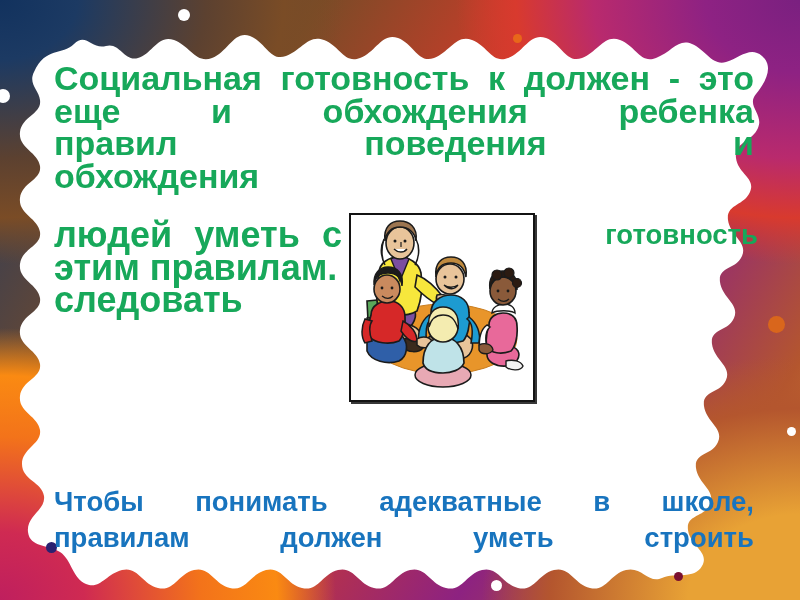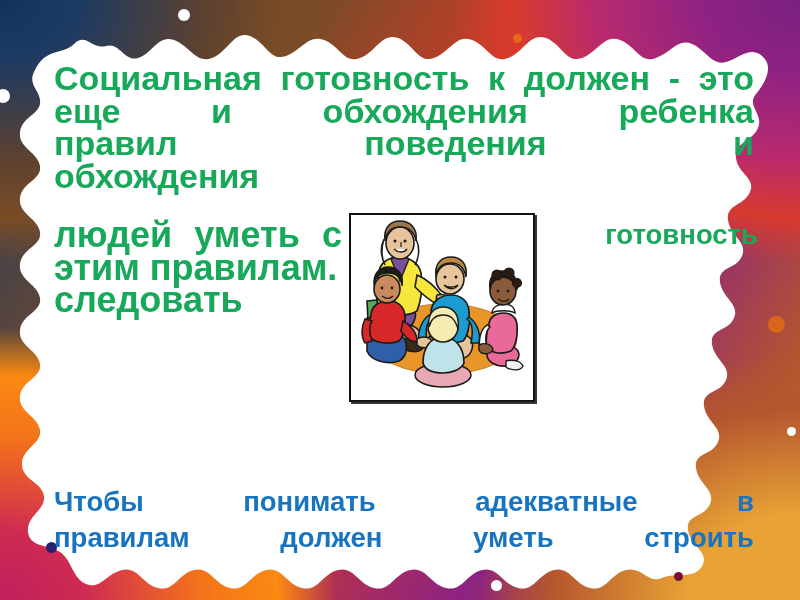--- a/index.html
+++ b/index.html
@@ -247,20 +247,21 @@
       <path d="M147 84 C151 87 155 87 158 84" stroke="#1b1b1b" stroke-width="1.3" fill="none"></path>
     </svg>
   </div>
 
   <div class="txt-bottom">
     <div class="ln just">
       <span>Чтобы</span>
       <span>понимать</span>
       <span>адекватные</span>
       <span>в</span>
+      <span>школе,</span>
     </div>
     <div class="ln just">
       <span>правилам</span>
       <span>должен</span>
       <span>уметь</span>
       <span>строить</span>
     </div>
   </div>
 
 </div>

